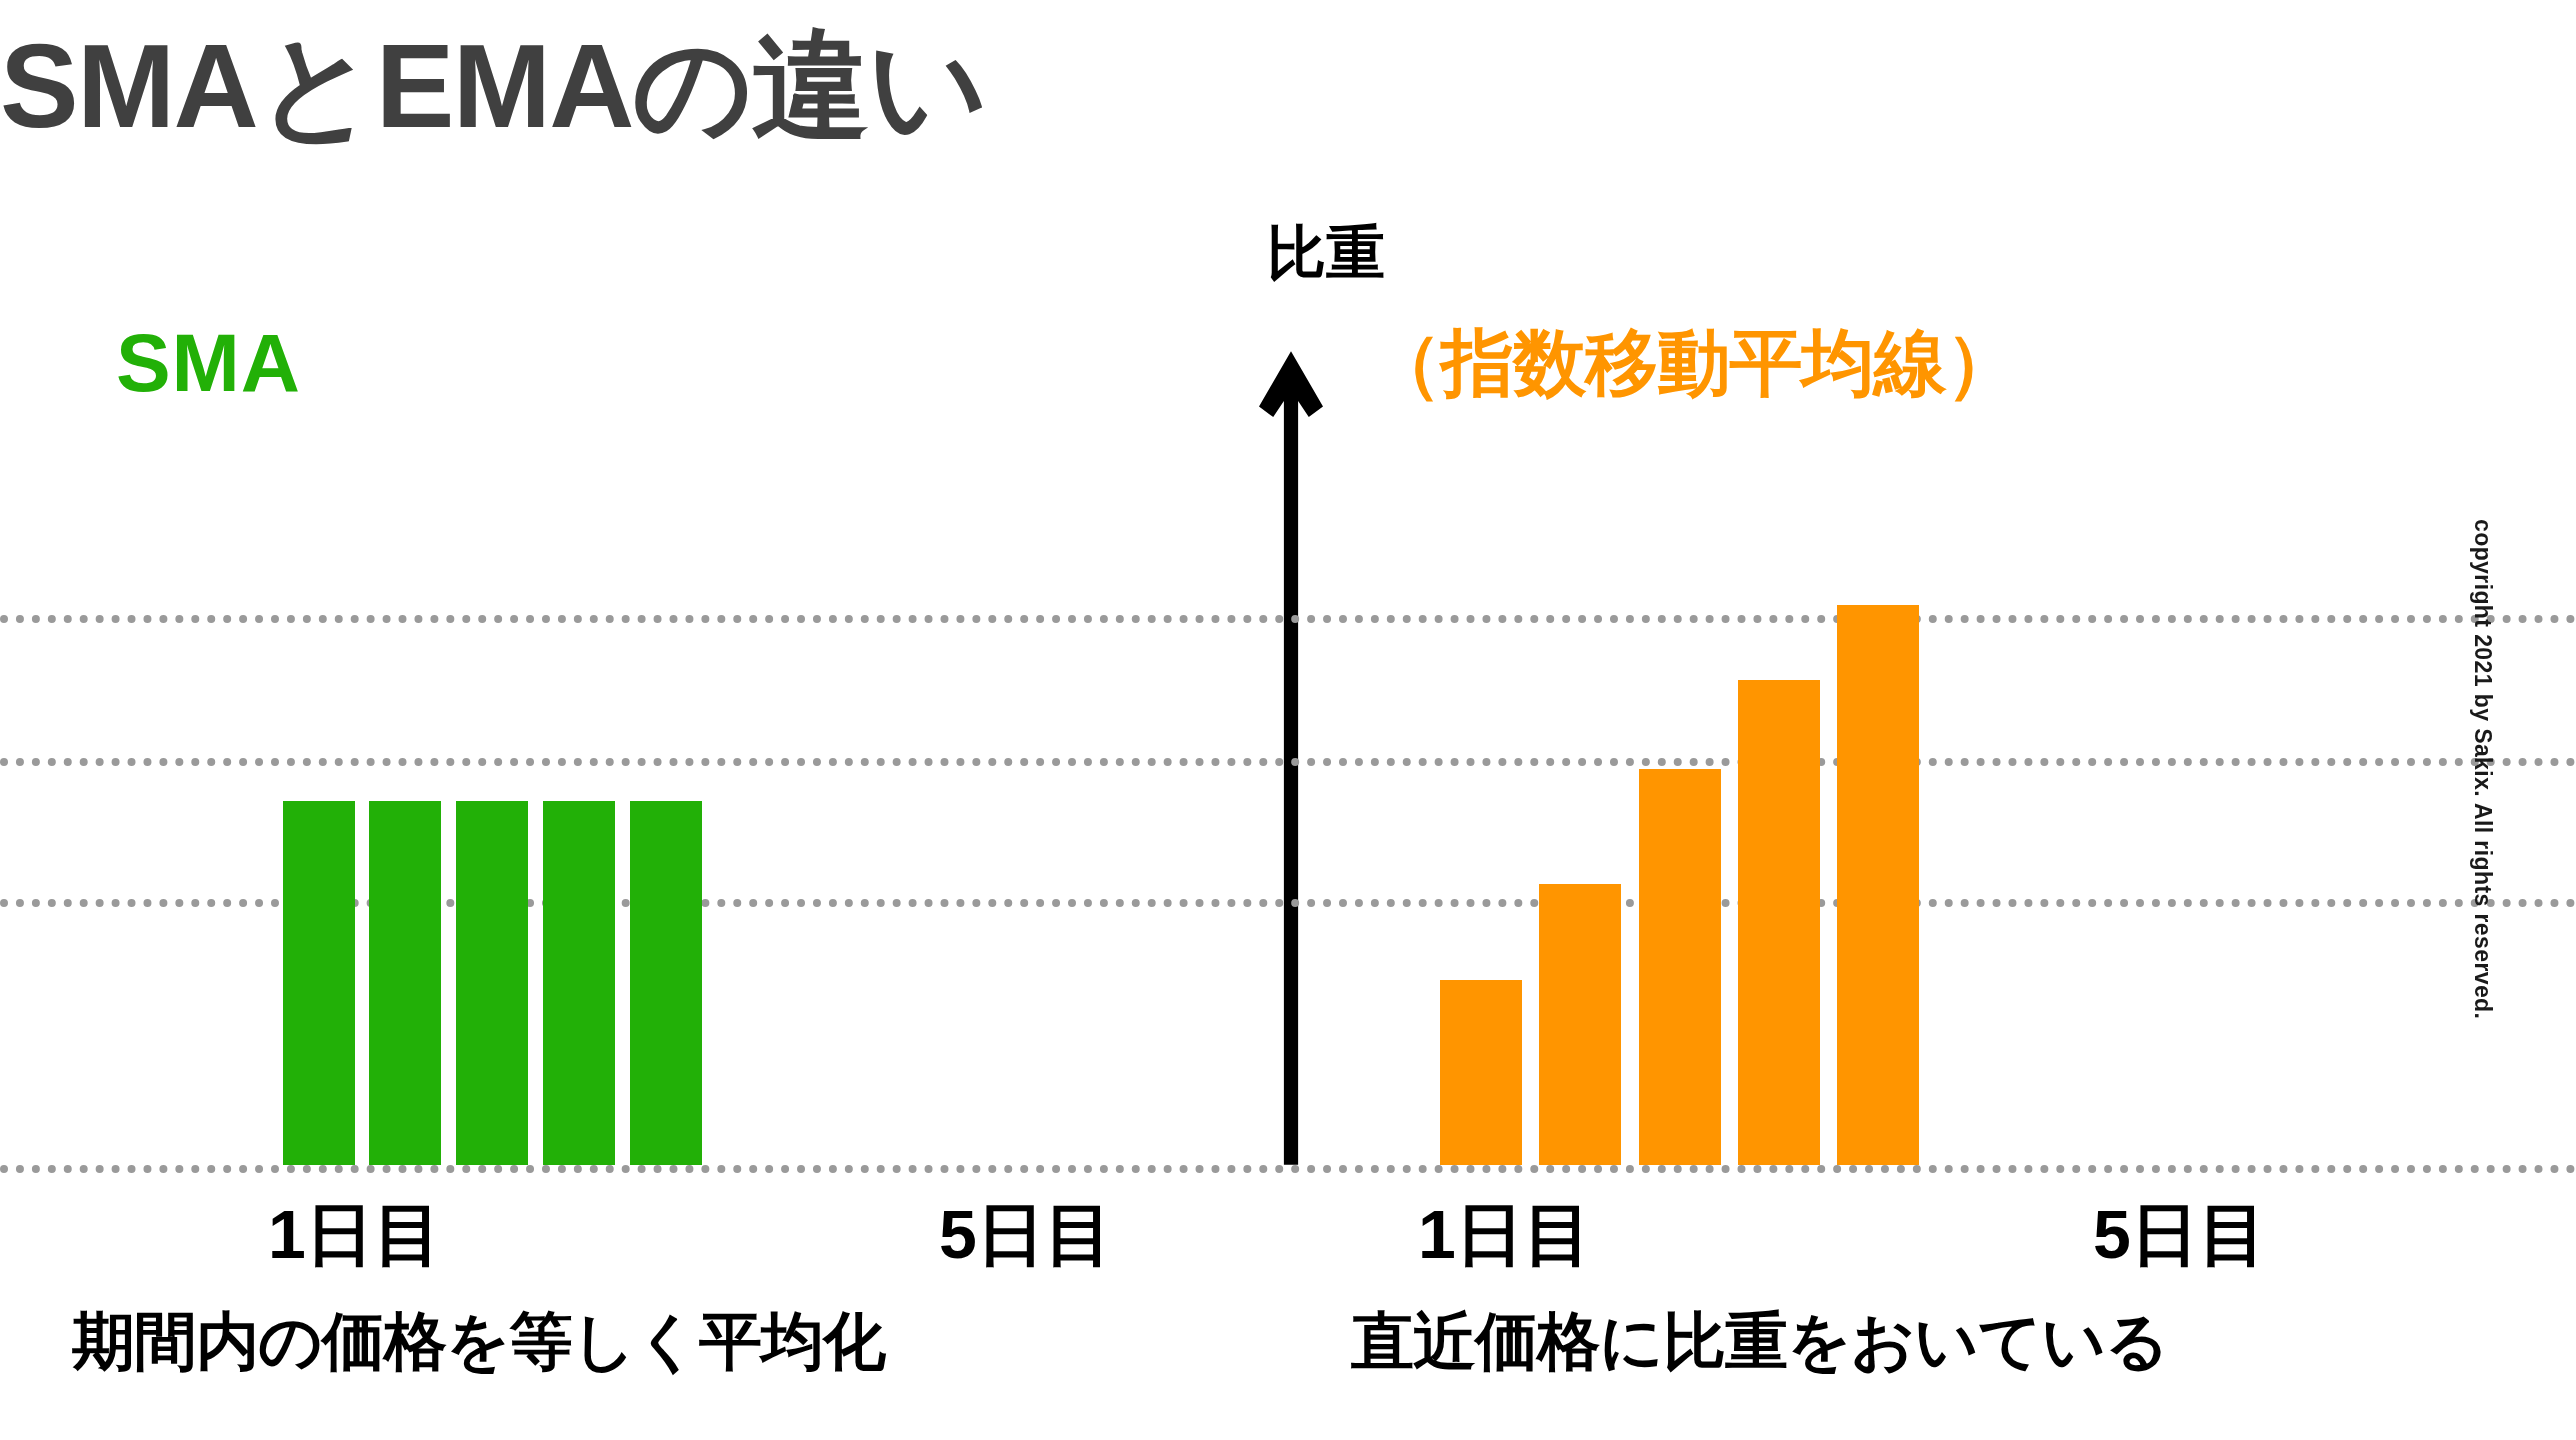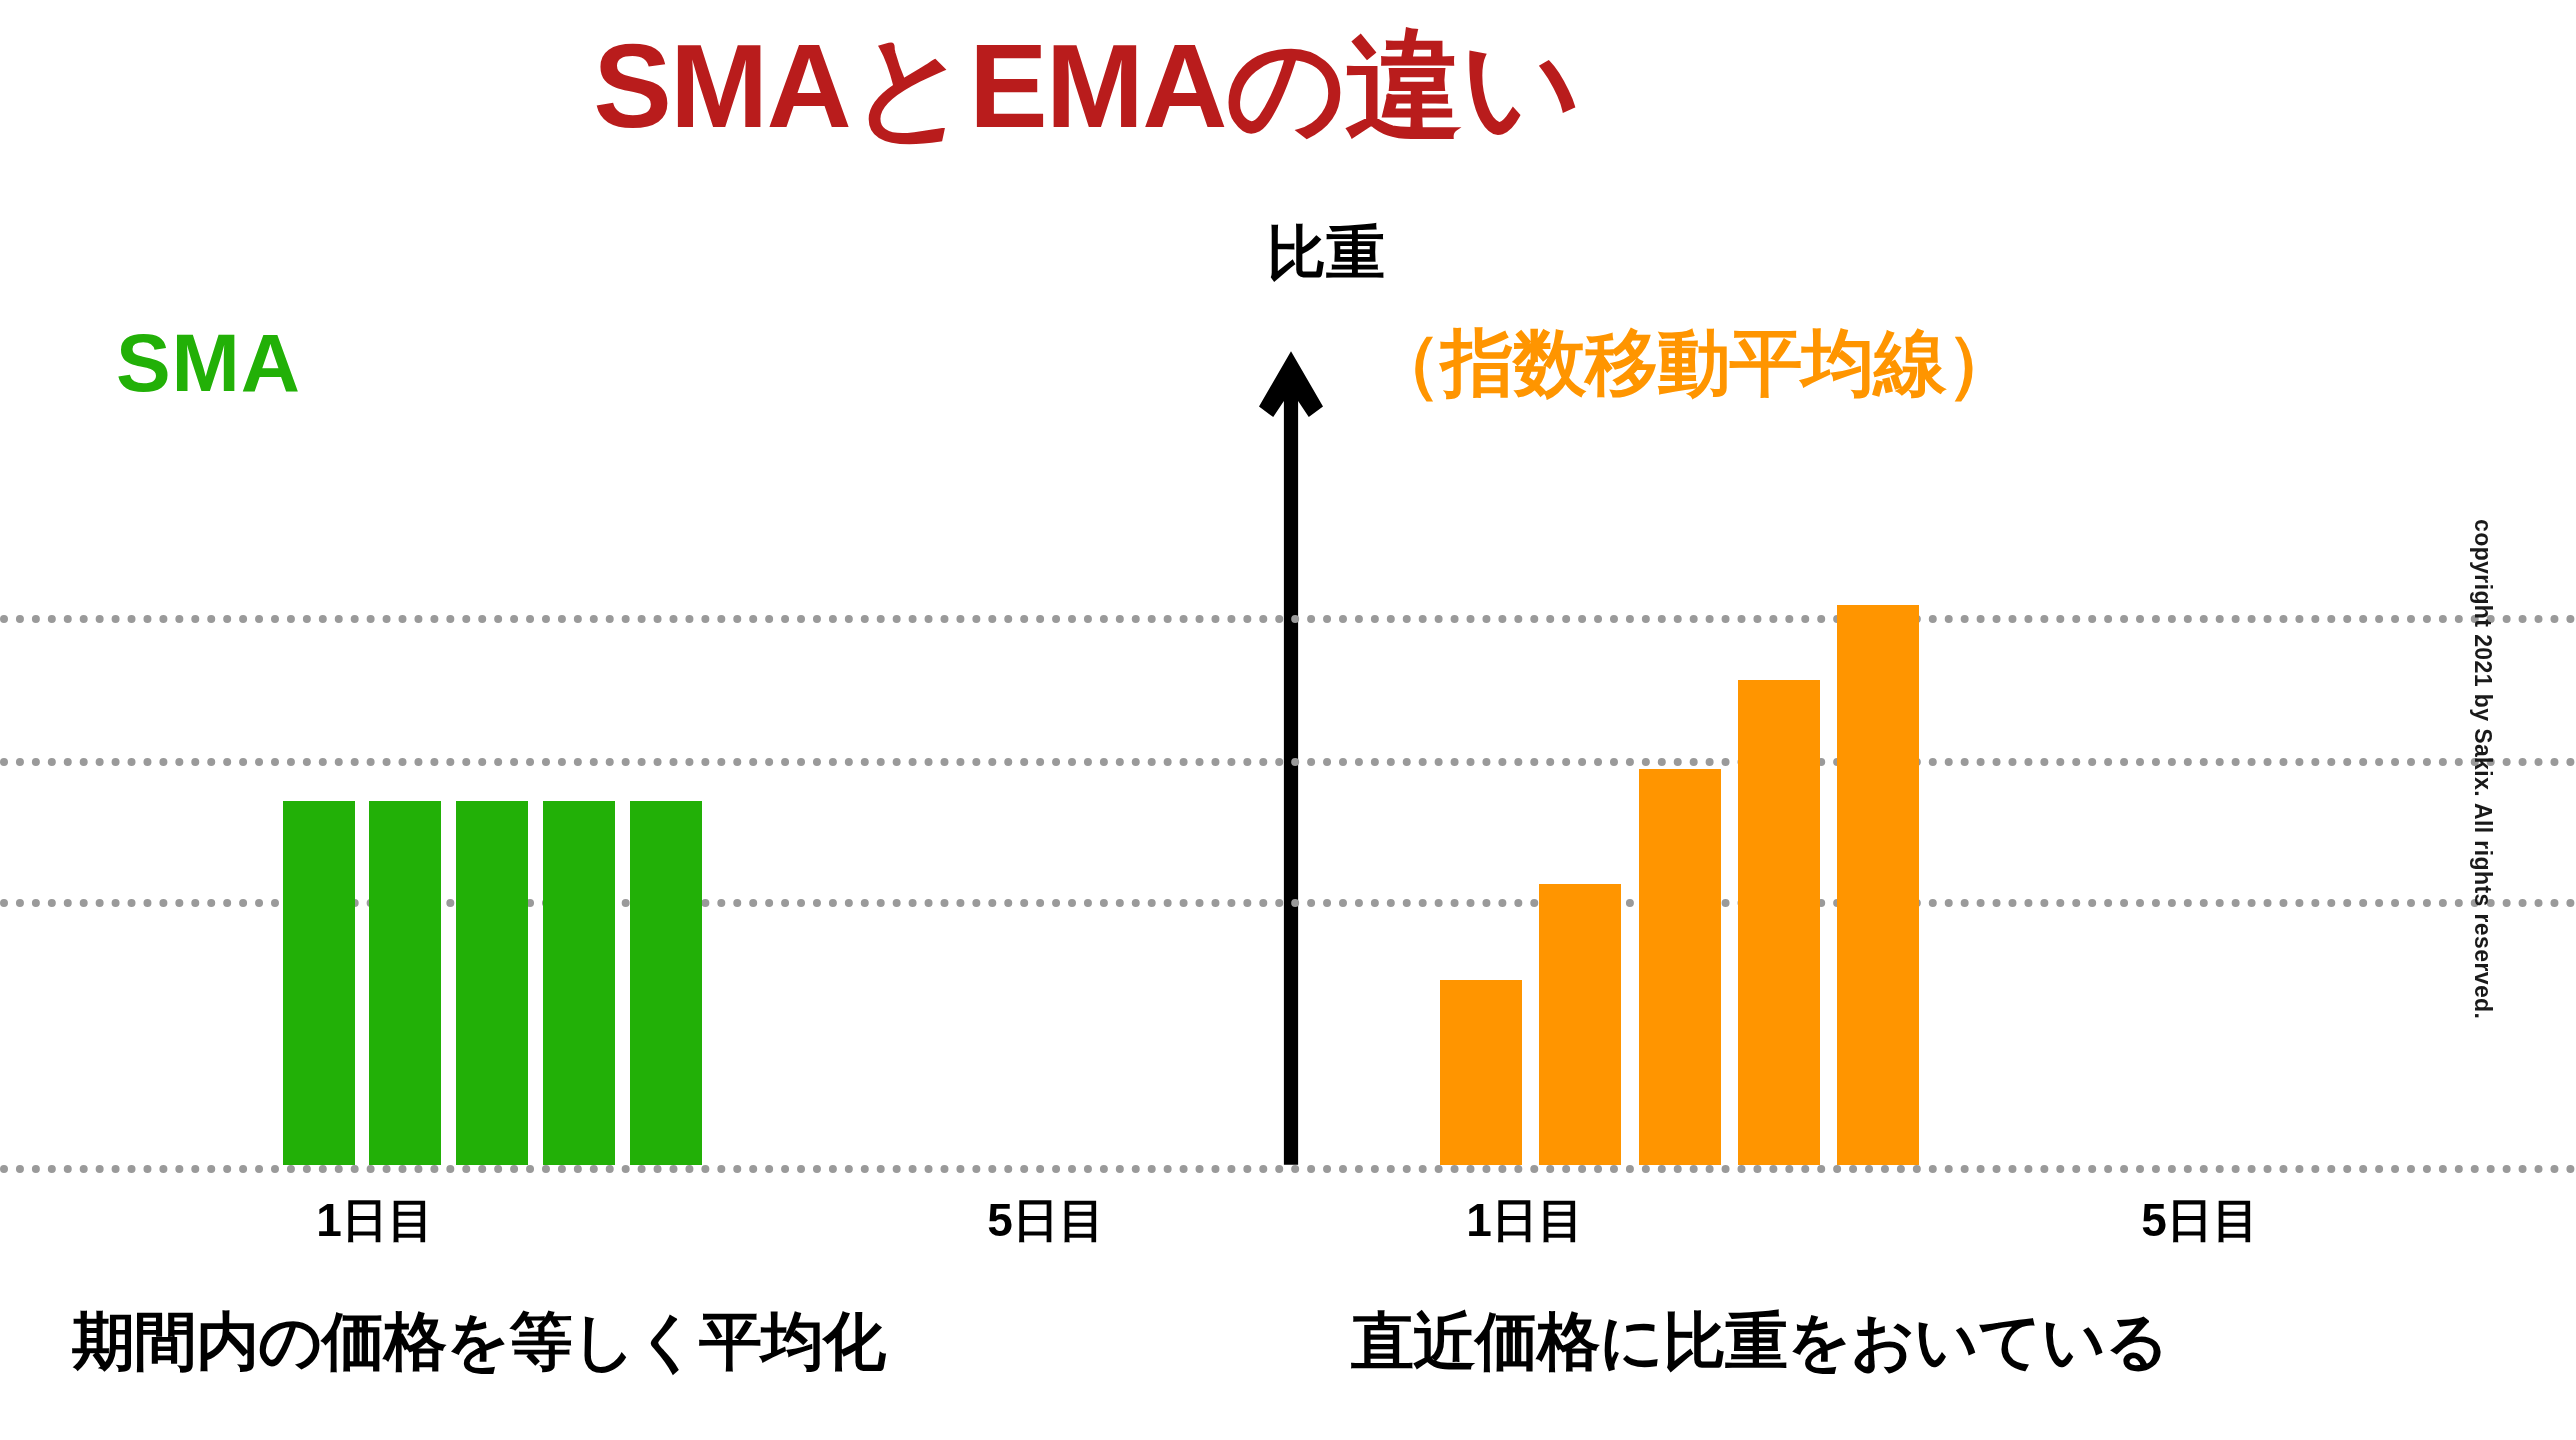--- a/index.html
+++ b/index.html
@@ -17,24 +17,23 @@
     background: #ffffff;
     overflow: hidden;
   }
 
   
   .title {
     position: absolute;
     left: 0;
     top: 25px;
     width: 2173px;
-    text-align: center;
     font-size: 118px;
     font-weight: 700;
-    color: #b91c1c;
+    color: #404040;
     letter-spacing: -1.8px;
     line-height: 1.05;
     white-space: nowrap;
   }
 
   
   .axis-caption {
     position: absolute;
     left: 1197px;
     top: 224px;
@@ -108,26 +107,25 @@
     top: 0;
     width: 2576px;
     height: 1165px;
   }
   .bar.sma { background: #22B007; }
   .bar.ema { background: #FF9500; }
 
   
   .day-label {
     position: absolute;
-    font-size: 46px;
+    font-size: 68px;
     font-weight: 700;
     color: #000000;
     white-space: nowrap;
     text-align: center;
-    margin-left: 31px;
   }
 
   
   .chart-caption {
     position: absolute;
     top: 1299px;
     font-size: 63px;
     font-weight: 700;
     color: #000000;
     white-space: nowrap;

